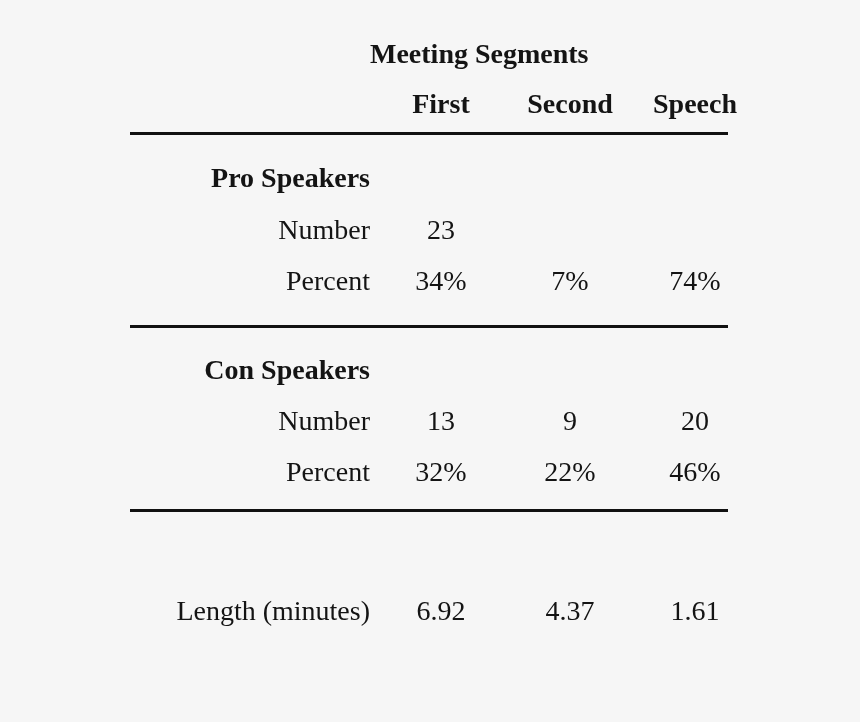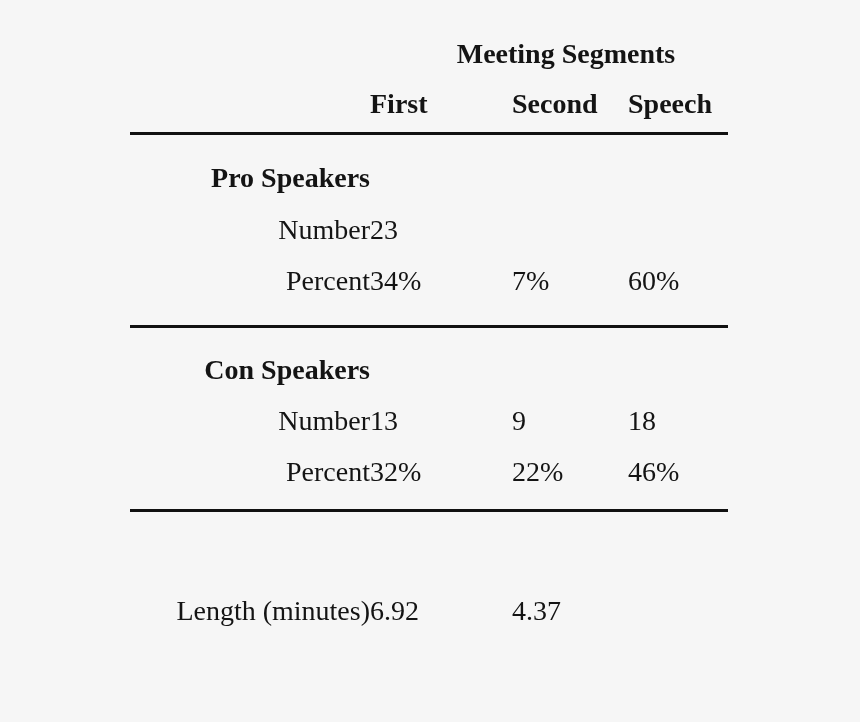--- a/index.html
+++ b/index.html
@@ -23,25 +23,25 @@
     position: absolute;
     left: 130px;
     display: grid;
     grid-template-columns: 240px 142px 116px 134px;
     font-size: 28px;
     line-height: 28px;
     white-space: nowrap;
   }
   .cell { padding: 0; }
   .cell.label { text-align: right; padding-left: 3px; }
-  .cell.num { text-align: left; }
+  .cell.num { text-align: center; }
   .bold { font-weight: bold; }
   .span-title {
     grid-column: 2 / 5;
-    text-align: center;
+    text-align: left;
     font-weight: bold;
     letter-spacing: 0px;
   }
   .rule {
     position: absolute;
     left: 130px;
     width: 598px;
     height: 3px;
     background: #111111;
   }
@@ -69,42 +69,43 @@
     <div class="cell label bold">Pro Speakers</div>
   </div>
   <div class="trow" style="top:216px">
     <div class="cell label">Number</div>
     <div class="cell num">23</div>
   </div>
   <div class="trow" style="top:267px">
     <div class="cell label">Percent</div>
     <div class="cell num">34%</div>
     <div class="cell num">7%</div>
-    <div class="cell num">60%</div>
+    <div class="cell num">74%</div>
   </div>
 
   <div class="rule" style="top:325px"></div>
 
   <div class="trow" style="top:356px">
     <div class="cell label bold">Con Speakers</div>
   </div>
   <div class="trow" style="top:407px">
     <div class="cell label">Number</div>
     <div class="cell num">13</div>
     <div class="cell num">9</div>
-    <div class="cell num">18</div>
+    <div class="cell num">20</div>
   </div>
   <div class="trow" style="top:458px">
     <div class="cell label">Percent</div>
     <div class="cell num">32%</div>
     <div class="cell num">22%</div>
     <div class="cell num">46%</div>
   </div>
 
   <div class="rule" style="top:509px"></div>
 
   <div class="trow" style="top:597px">
     <div class="cell label">Length (minutes)</div>
     <div class="cell num">6.92</div>
     <div class="cell num">4.37</div>
+    <div class="cell num">1.61</div>
   </div>
 
 </div>
 
 </body></html>

